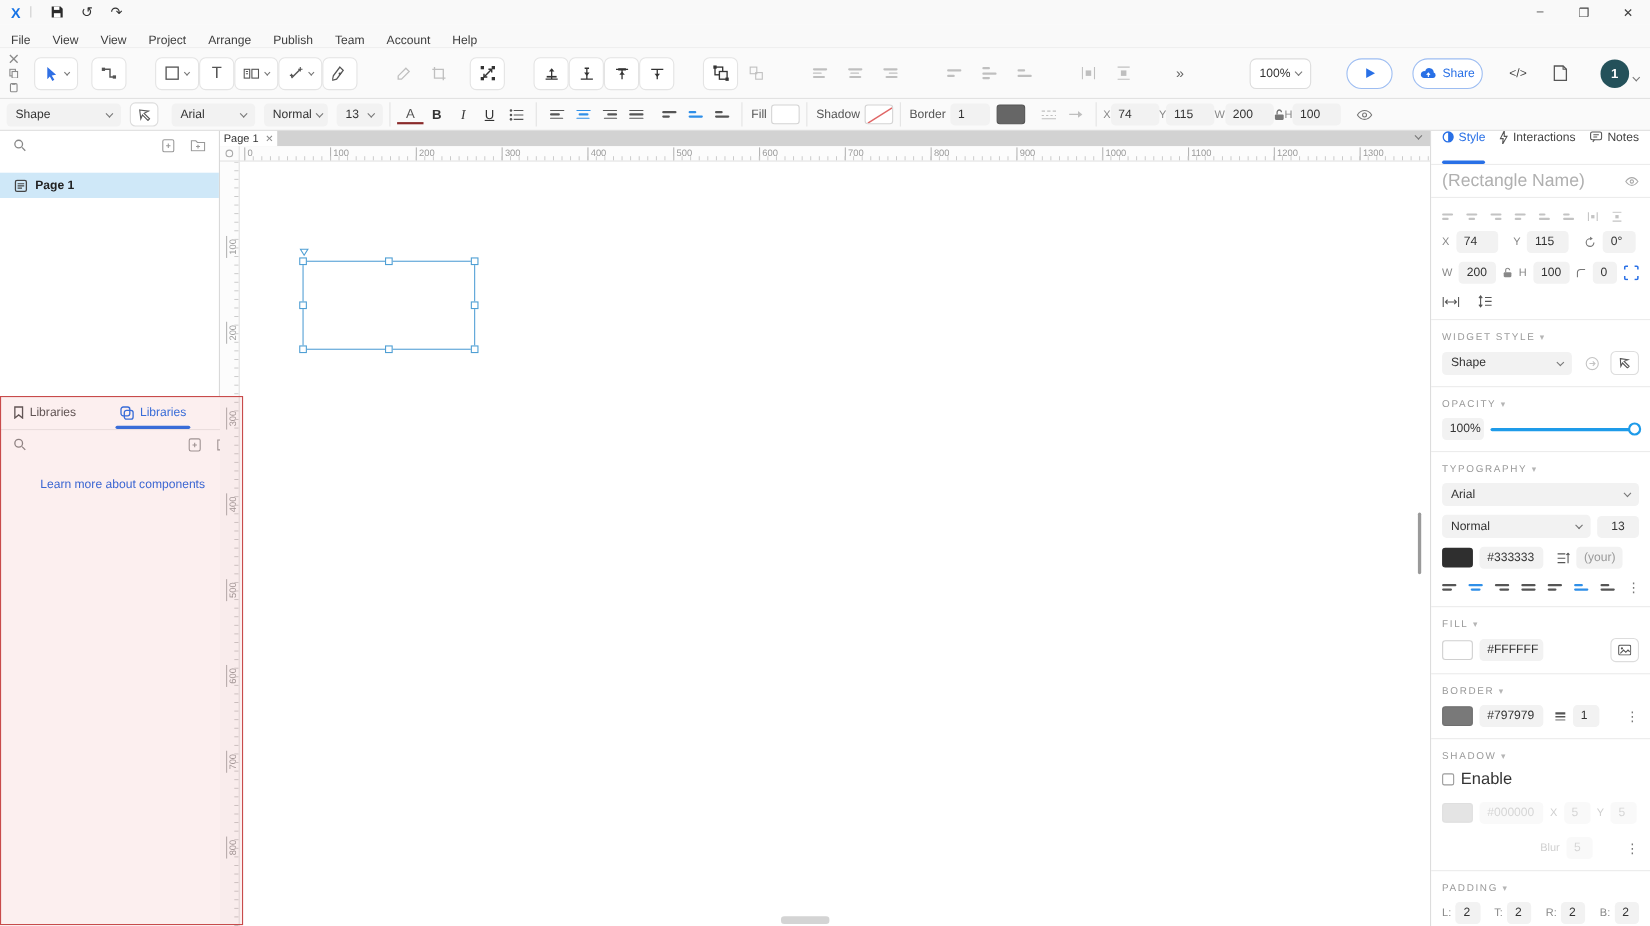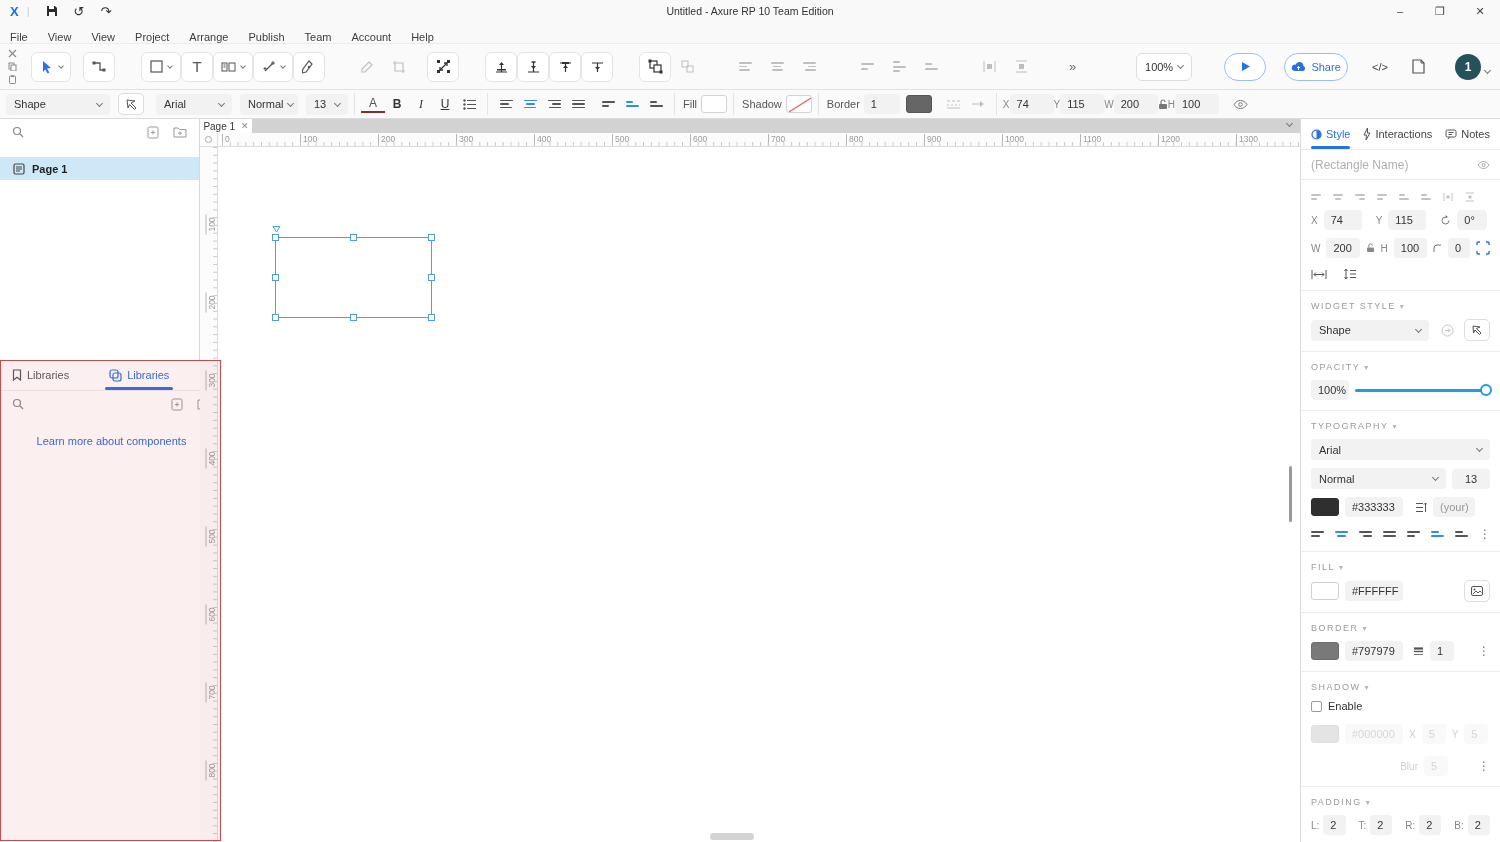--- a/index.html
+++ b/index.html
@@ -89,25 +89,25 @@
   #sel-rect { position:absolute; left:57px; top:90px; width:157px; height:81px; border:1px solid #55a1d6; background:#fff; }
   .hdl { position:absolute; width:7px; height:7px; background:#fff; border:1px solid #4f9fd4; }
   #rot-marker { position:absolute; left:-4px; top:-12px; }
 
   #h-scrollthumb { position:absolute; left:492px; top:686px; width:44px; height:7px; background:#d4d4d4; border-radius:3px; }
   #canvas-vscroll { position:absolute; left:1289px; top:466px; width:3px; height:56px; background:#9a9a9a; border-radius:2px; }
 
   
   #rightpanel { position:absolute; left:1300px; top:119px; width:200px; height:723px; background:#fff; border-left:1px solid #ddd; }
   #rp-tabs { height:31px; display:flex; align-items:center; justify-content:space-between; padding:0 10px; border-bottom:1px solid #ececec; }
-  .rp-tab { display:flex; align-items:center; gap:4px; color:#444; height:100%; position:relative; }
+  .rp-tab { display:flex; gap:4px; color:#444; height:100%; position:relative; }
   .rp-tab.active { color:#2970e6; }
   .rp-tab.active::after { content:""; position:absolute; left:0; right:0; bottom:0; height:3px; background:#2970e6; border-radius:2px; }
   #rp-name-row { height:30px; display:flex; align-items:center; justify-content:space-between; padding:0 10px; border-bottom:1px solid #ececec; }
-  #rp-name-row .ph { color:#b0b0b0; font-size:12px; }
+  #rp-name-row .ph { color:#b0b0b0; font-size:16px; }
   .rp-section { padding:6px 10px 10px 10px; border-bottom:1px solid #ececec; }
   .rp-head { color:#9a9a9a; font-size:9px; letter-spacing:1.5px; margin:4px 0 8px 0; display:flex; align-items:center; gap:4px; }
   .rp-head .tri { color:#b5b5b5; font-size:8px; }
   .row { display:flex; align-items:center; gap:6px; margin-top:8px; }
   .lbl { color:#888; font-size:10px; }
   .fld.w44 { width:44px; } .fld.w38 { width:38px; } .fld.w30 { width:30px; } .fld.w26 { width:24px; }
   .fld.w58 { width:58px; }
   .icon-row { display:flex; align-items:center; gap:9px; margin-top:10px; }
   .cswatch { width:28px; height:18px; border:1px solid #d0d0d0; border-radius:3px; flex:none; }
   #opacity-track { flex:1; height:3px; background:#1e9be9; border-radius:2px; position:relative; }
@@ -137,21 +137,20 @@
   <span class="tsep">|</span>
   <span class="tb-ico">
     <svg width="12" height="12" viewBox="0 0 12 12">
         <path d="M1 1h8l2 2v8H1z" fill="#2b2b2b"></path>
         <rect x="3" y="7" width="6" height="4" fill="#fff"></rect>
         <rect x="3" y="1" width="5" height="3" fill="#fff"></rect>
       </svg>
   </span>
   <span class="tb-ico" style="color:#333;font-size:13px">↺</span>
   <span class="tb-ico" style="color:#333;font-size:13px">↷</span>
-  <span id="win-title">Untitled - Axure RP 10 Team Edition</span>
   <div id="win-controls">
     <span>–</span>
     <span>❐</span>
     <span>✕</span>
   </div>
 </div>
 
 <div id="menubar">
     <span class="menu-item">File</span>
     <span class="menu-item">View</span>
@@ -1006,21 +1005,21 @@
     </div>
   </div>
 
   <div class="rp-section">
     <div class="rp-head">
         <span>SHADOW</span>
         <span class="tri">▾</span>
       </div>
     <div class="row" style="margin-top:2px">
       <span class="chkbox"></span>
-      <span style="font-size:11px;color:#333">Enable</span>
+      <span style="font-size:15px;color:#333">Enable</span>
     </div>
     <div class="row shadow-dim" style="margin-top:12px">
       <span class="cswatch" style="background:#bdbdbd;border-color:#b0b0b0"></span>
       <span class="fld w58 dim">
           <span>#000000</span>
         </span>
       <span class="lbl">X</span>
       <span class="fld w26 dim">
           <span>5</span>
         </span>

